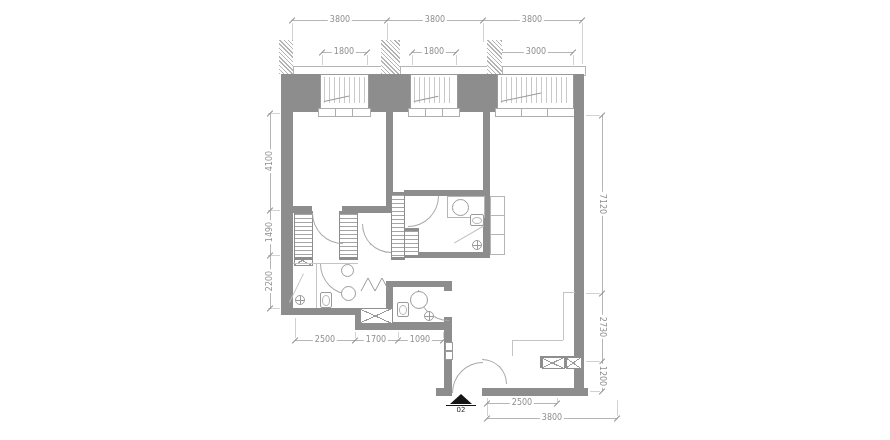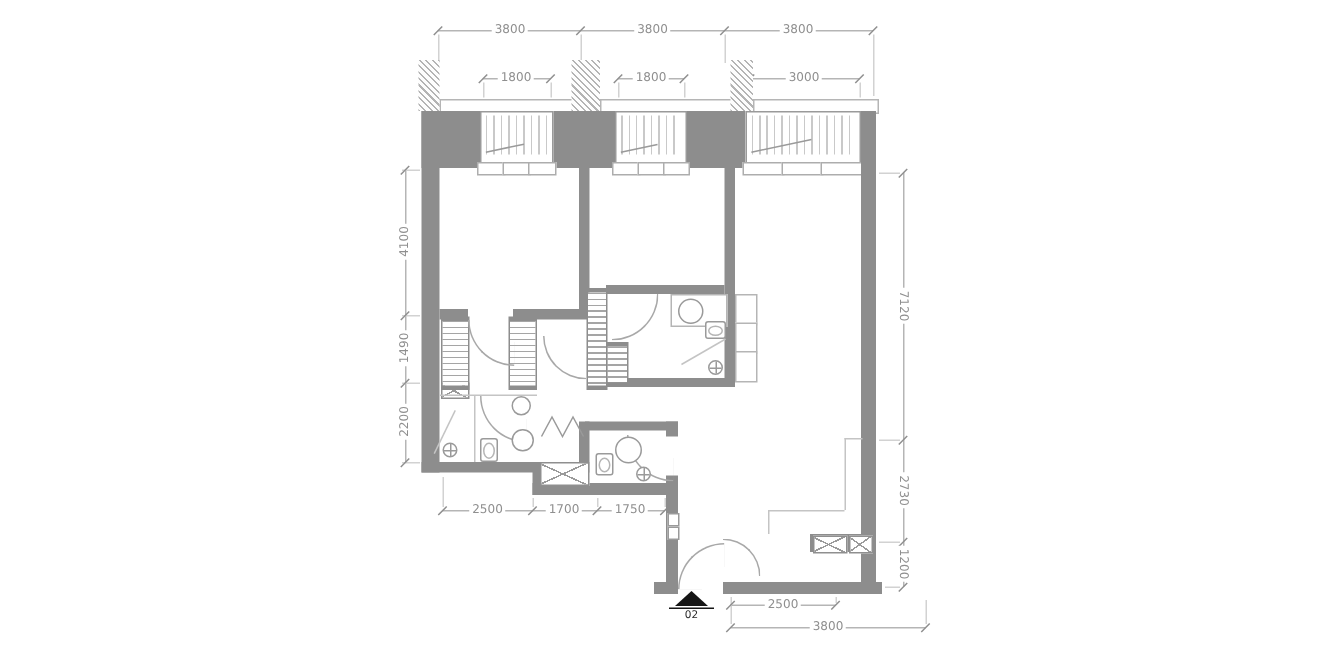--- a/index.html
+++ b/index.html
@@ -119,21 +119,21 @@
   <span class="lab" style="left:434px;top:52px">1800</span>
   <span class="lab" style="left:536px;top:52px">3000</span>
   <span class="lab v" style="left:270px;top:161px">4100</span>
   <span class="lab v" style="left:270px;top:232px">1490</span>
   <span class="lab v" style="left:270px;top:281px">2200</span>
   <span class="lab vr" style="left:602px;top:204px">7120</span>
   <span class="lab vr" style="left:602px;top:327px">2730</span>
   <span class="lab vr" style="left:602px;top:376px">1200</span>
   <span class="lab" style="left:325px;top:340px">2500</span>
   <span class="lab" style="left:376px;top:340px">1700</span>
-  <span class="lab" style="left:420px;top:340px">1750</span>
+  <span class="lab" style="left:420px;top:340px">1090</span>
   <span class="lab" style="left:522px;top:403px">2500</span>
   <span class="lab" style="left:552px;top:418px">3800</span>
 
   <div class="ledge" style="left:293px;top:66px;width:89px;height:8px"></div>
   <div class="ledge" style="left:400px;top:66px;width:88px;height:8px"></div>
   <div class="ledge" style="left:502px;top:66px;width:82px;height:8px"></div>
   <div class="pil" style="left:279px;top:40px;width:14px;height:34px"></div>
   <div class="pil" style="left:381px;top:40px;width:19px;height:34px"></div>
   <div class="pil" style="left:487px;top:40px;width:15px;height:34px"></div>
 

